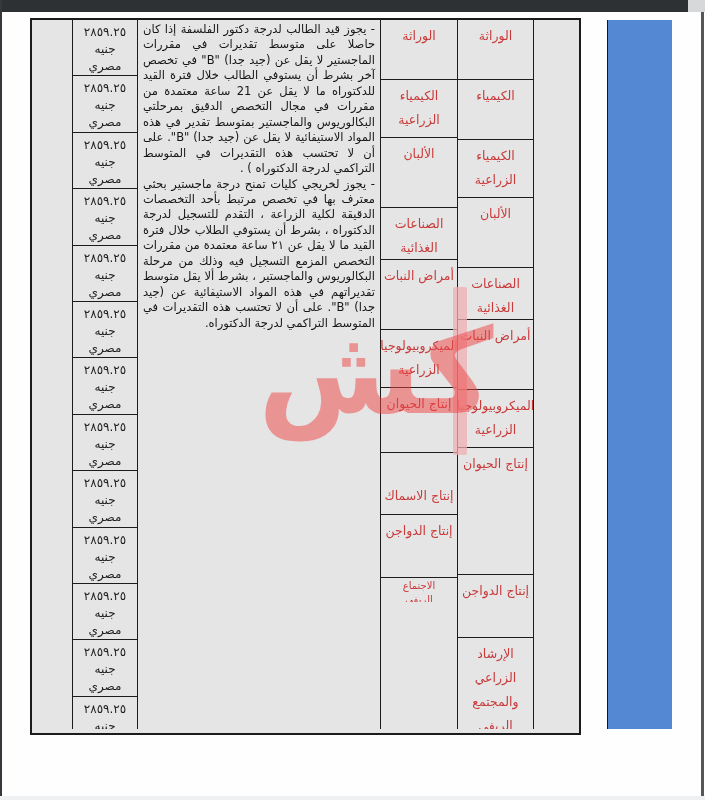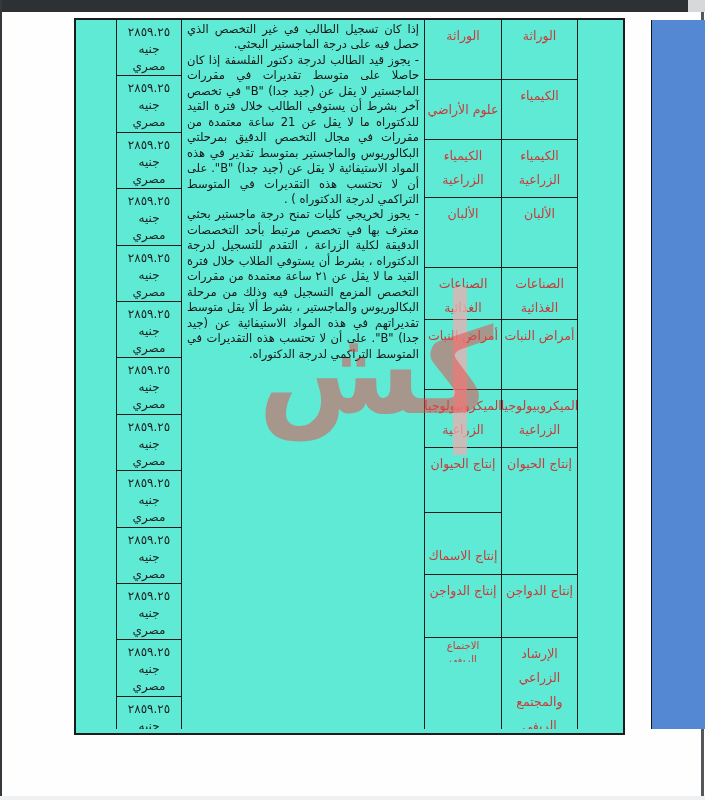--- a/index.html
+++ b/index.html
@@ -8,21 +8,21 @@
     overflow:hidden;font-family:"DejaVu Sans",sans-serif;color:#1b1b1b;
   }
   .edge-top{position:absolute;left:0;top:0;width:690px;height:12px;background:#2e3134;}
   .edge-corner{position:absolute;left:688px;top:0;width:17px;height:12px;background:#d7d8da;}
   .edge-left{position:absolute;left:0;top:0;width:2px;height:800px;background:#35383c;}
   .edge-right{position:absolute;left:701px;top:12px;width:3px;height:788px;background:#55575b;}
   .edge-bottom{position:absolute;left:0;top:796px;width:705px;height:4px;background:#eef0f2;}
 
   .doc-table{
     position:absolute;left:30px;top:18px;width:551px;height:717px;
-    border:2px solid #1c1c1c;box-sizing:border-box;background:#5eead4;margin-left:44px;
+    border:2px solid #1c1c1c;box-sizing:border-box;background:#e5e5e5;
   }
   .col{position:absolute;top:0;height:709px;box-sizing:border-box;border-left:1px solid #1c1c1c;overflow:hidden;}
   .col.first{border-left:none;}
 
   
   .fee-cell{
     box-sizing:border-box;border-bottom:1px solid #1c1c1c;overflow:hidden;
     text-align:center;direction:rtl;font-size:12px;line-height:17px;
     padding-top:4px;white-space:pre-line;color:#1d1d1d;
   }
@@ -105,29 +105,27 @@
 مصري</div>
         <div class="fee-cell" style="height: 56.4px;">٢٨٥٩.٢٥
 جنيه
 مصري</div>
         <div class="fee-cell last" style="height: 32px;">٢٨٥٩.٢٥
 جنيه</div>
       </div>
 
     <div class="col" id="colE" style="left:105px;width:243px;">
       <div class="rules" id="rulesBody">
-          <div class="para">إذا كان تسجيل الطالب في غير التخصص الذي حصل فيه على درجة الماجستير البحثي.</div>
           <div class="para">- يجوز قيد الطالب لدرجة دكتور الفلسفة إذا كان حاصلا على متوسط تقديرات في مقررات الماجستير لا يقل عن (جيد جدا) "B" في تخصص آخر بشرط أن يستوفي الطالب خلال فترة القيد للدكتوراه ما لا يقل عن 21 ساعة معتمدة من مقررات في مجال التخصص الدقيق بمرحلتي البكالوريوس والماجستير بمتوسط تقدير في هذه المواد الاستيفائية لا يقل عن (جيد جدا) "B". على أن لا تحتسب هذه التقديرات في المتوسط التراكمي لدرجة الدكتوراه ) .</div>
           <div class="para">- يجوز لخريجي كليات تمنح درجة ماجستير بحثي معترف بها في تخصص مرتبط بأحد التخصصات الدقيقة لكلية الزراعة ، التقدم للتسجيل لدرجة الدكتوراه ، بشرط أن يستوفي الطلاب خلال فترة القيد ما لا يقل عن ٢١ ساعة معتمدة من مقررات التخصص المزمع التسجيل فيه وذلك من مرحلة البكالوريوس والماجستير ، بشرط ألا يقل متوسط تقديراتهم في هذه المواد الاستيفائية عن (جيد جدا) "B". على أن لا تحتسب هذه التقديرات في المتوسط التراكمي لدرجة الدكتوراه.</div>
         </div>
     </div>
 
     <div class="col" id="colD" style="left:348px;width:77px;">
         <div class="dept-cell " style="height: 60px; color: rgb(201, 58, 58);">الوراثة</div>
-        <div class="dept-cell va-center" style="height: 60px; color: rgb(201, 58, 58);">علوم الأراضي</div>
         <div class="dept-cell " style="height: 58px; color: rgb(201, 58, 58);">الكيمياء
 الزراعية</div>
         <div class="dept-cell " style="height: 70px; color: rgb(201, 58, 58);">الألبان</div>
         <div class="dept-cell " style="height: 52px; color: rgb(201, 58, 58);">الصناعات
 الغذائية</div>
         <div class="dept-cell " style="height: 70px; color: rgb(201, 58, 58);">أمراض النبات</div>
         <div class="dept-cell " style="height: 58px; color: rgb(201, 58, 58);">الميكروبيولوجيا
 الزراعية</div>
         <div class="dept-cell " style="height: 65px; color: rgb(201, 58, 58);">إنتاج الحيوان</div>
         <div class="dept-cell va-bottom" style="height: 62px; color: rgb(201, 58, 58);">إنتاج الاسماك</div>

